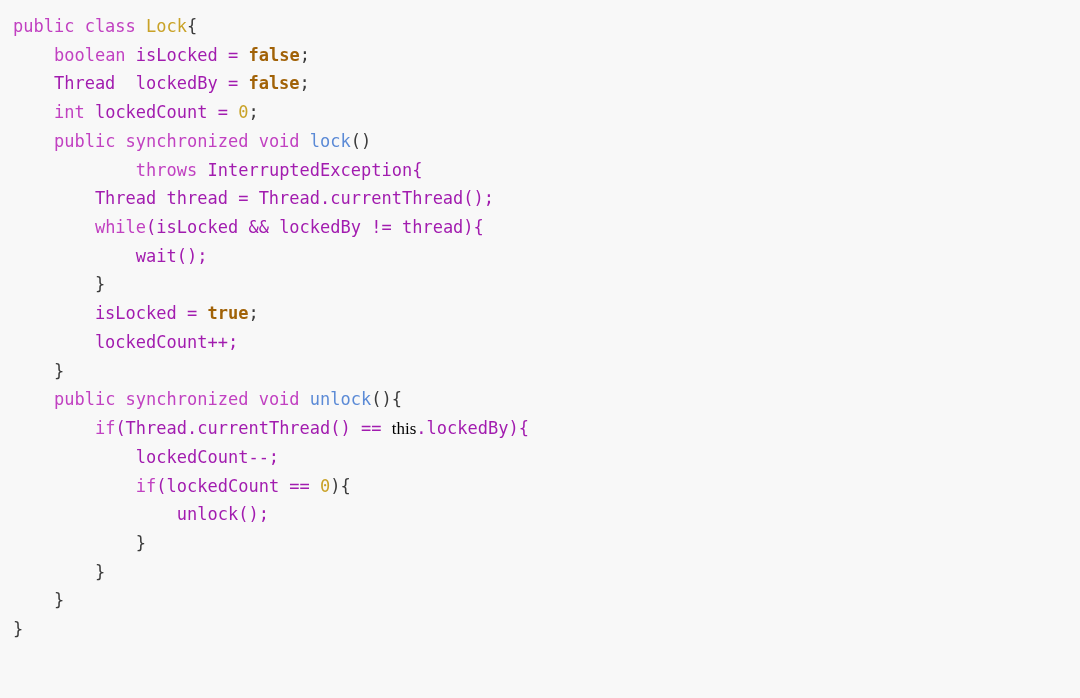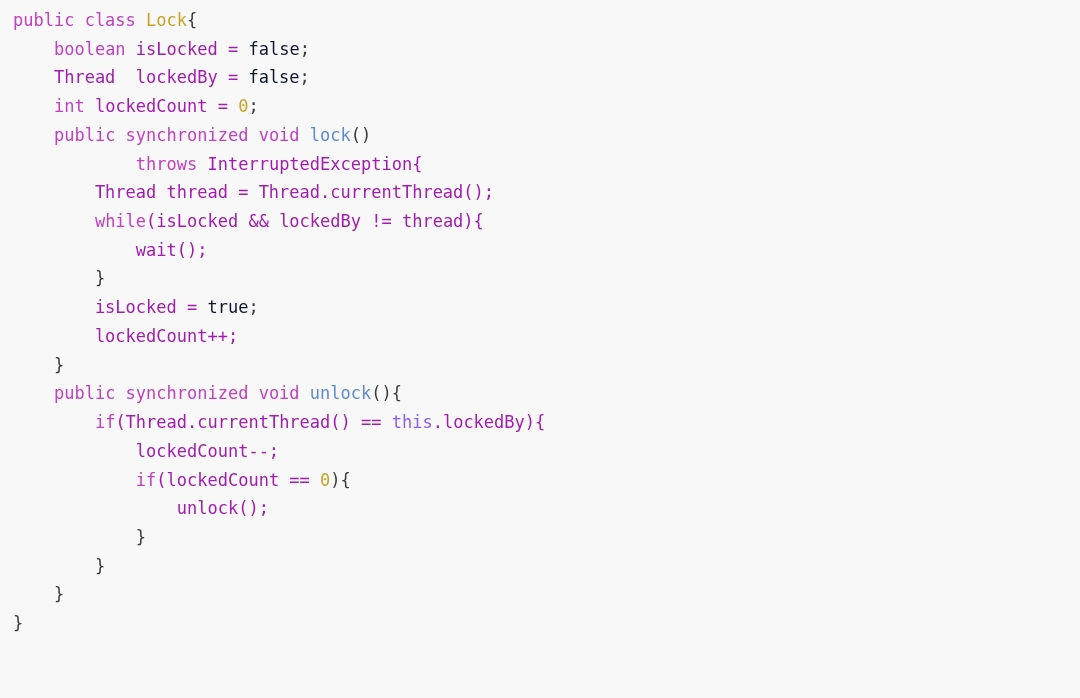--- a/index.html
+++ b/index.html
@@ -12,40 +12,40 @@
     width: 1080px;
     height: 698px;
     overflow: hidden;
     font-family: "DejaVu Sans Mono", "Liberation Mono", monospace;
   }
   #code-block {
     box-sizing: border-box;
     width: 1036px;
     height: 698px;
     background: #f8f8f8;
-    padding: 6px 0 0 13px;
+    padding: 12px 0 0 13px;
   }
   .code-line {
     height: 28.72px;
     line-height: 28.72px;
     font-size: 17px;
     letter-spacing: 0px;
     white-space: pre;
     color: #3b3b3b;
   }
   .tok { white-space: pre; }
   
   .t-keyword  { color: #c141c1; }
   .t-classname{ color: #c9a227; }
-  .t-literal  { color: #0f172a; }
+  .t-literal  { color: #a16207; font-weight: bold; }
   .t-number   { color: #c9a227; }
   .t-method   { color: #5b8ad6; }
   .t-plain    { color: #a21caf; }
   .t-punct    { color: #3b3b3b; }
-  .t-this     { color: #8b5cf6; }
+  .t-this     { color: #000000; font-family: Liberation Serif, serif; }
 </style>
 </head>
 <body>
 
 <div id="code-block">
     <div class="code-line"><span class="tok t-keyword">public class </span><span class="tok t-classname">Lock</span><span class="tok t-punct">{</span></div>
     <div class="code-line"><span class="tok t-plain">    </span><span class="tok t-keyword">boolean</span><span class="tok t-plain"> isLocked = </span><span class="tok t-literal">false</span><span class="tok t-punct">;</span></div>
     <div class="code-line"><span class="tok t-plain">    Thread  lockedBy = </span><span class="tok t-literal">false</span><span class="tok t-punct">;</span></div>
     <div class="code-line"><span class="tok t-plain">    </span><span class="tok t-keyword">int</span><span class="tok t-plain"> lockedCount = </span><span class="tok t-number">0</span><span class="tok t-punct">;</span></div>
     <div class="code-line"><span class="tok t-plain">    </span><span class="tok t-keyword">public synchronized void</span><span class="tok t-plain"> </span><span class="tok t-method">lock</span><span class="tok t-punct">()</span></div>

